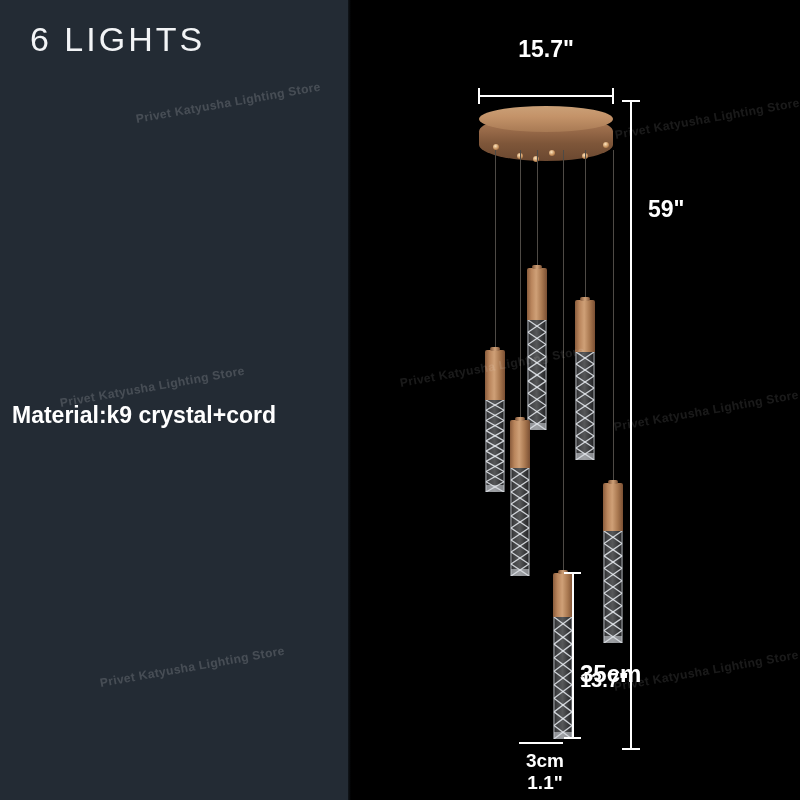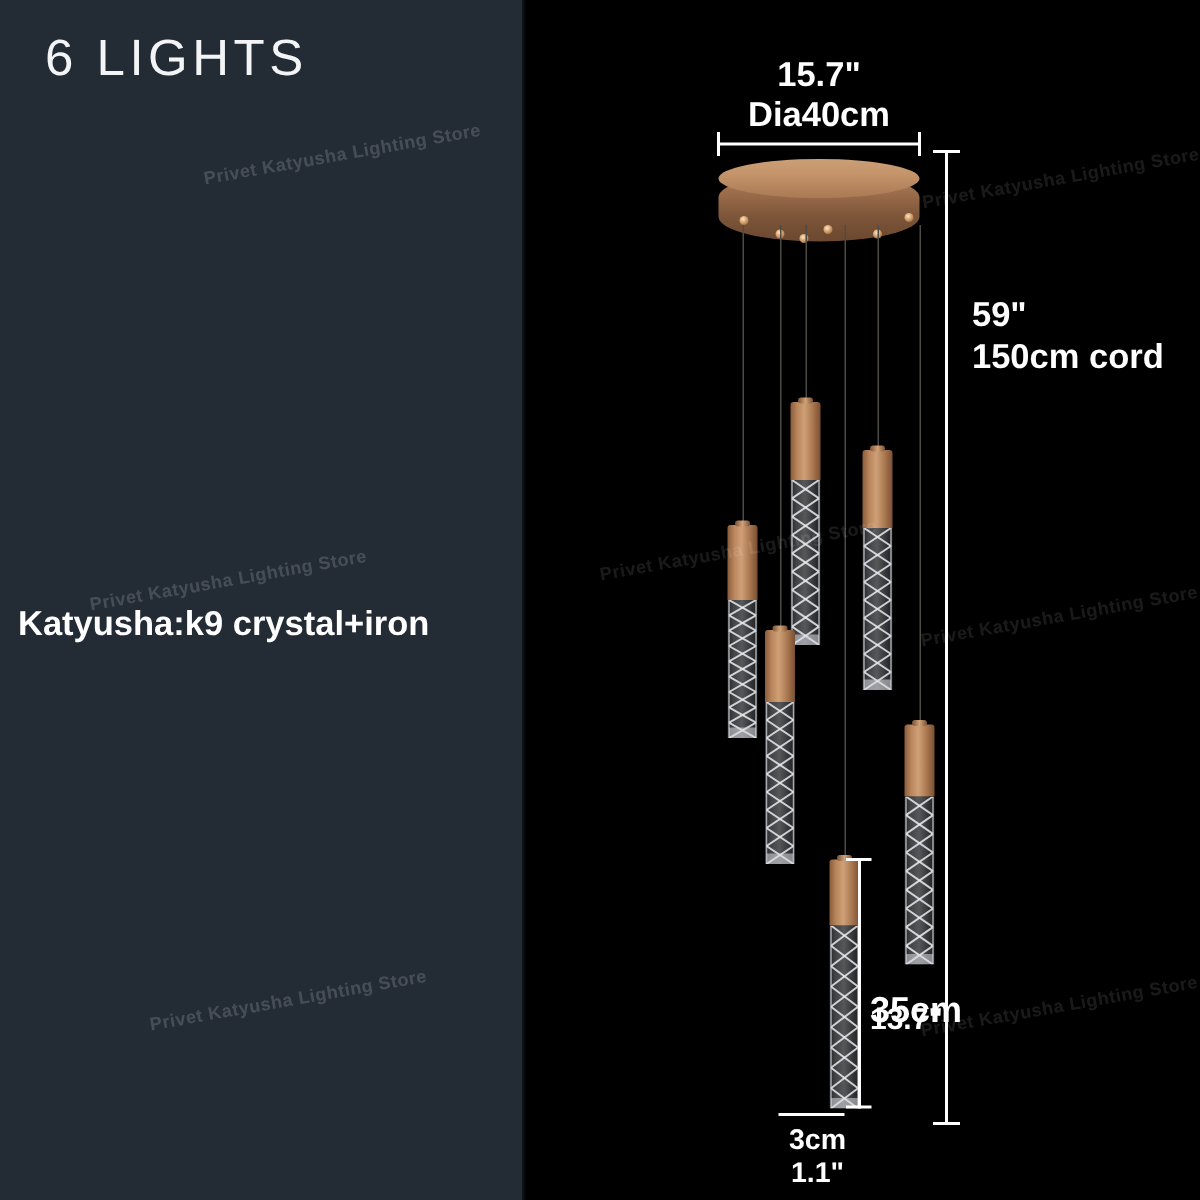--- a/index.html
+++ b/index.html
@@ -73,21 +73,21 @@
 </style>
 </head>
 <body>
 
 <div id="stage">
 
   <div id="left-panel"></div>
   <div id="panel-edge"></div>
 
   <div id="title">6 LIGHTS</div>
-  <div id="spec-material">Katyusha:k9 crystal+iron</div>
+  <div id="spec-material">Material:k9 crystal+cord</div>
 
   <div id="canopy">
     <div id="canopy-body"></div>
     <div id="canopy-top"></div>
   <div class="screw" style="left: 14px; top: 38px;"></div>
       <div class="screw" style="left: 38px; top: 47px;"></div>
       <div class="screw" style="left: 70px; top: 44px;"></div>
       <div class="screw" style="left: 103px; top: 47px;"></div>
       <div class="screw" style="left: 124px; top: 36px;"></div>
       <div class="screw" style="left: 54px; top: 50px;"></div>
@@ -278,23 +278,21 @@
   <div class="rule" id="rule-right-t"></div>
   <div class="rule" id="rule-right-b"></div>
 
   <div class="rule" id="rule-rod"></div>
   <div class="rule" id="rule-rod-t"></div>
   <div class="rule" id="rule-rod-b"></div>
 
   <div class="rule" id="rule-width"></div>
 
   <div class="dim" id="dim-top-in">15.7"</div>
-  <div class="dim" id="dim-top-cm">Dia40cm</div>
   <div class="dim" id="dim-right-in">59"</div>
-  <div class="dim" id="dim-right-cm">150cm cord</div>
   <div class="dim" id="dim-rod-cm">35cm</div>
   <div class="dim" id="dim-rod-in">13.7"</div>
   <div class="dim" id="dim-w-cm">3cm</div>
   <div class="dim" id="dim-w-in">1.1"</div>
 
   <div id="watermark-layer">
       <div class="wm" style="left: 60px; top: 396px; transform: rotate(-10deg);">Privet Katyusha Lighting Store</div>
       <div class="wm dk" style="left: 615px; top: 128px; transform: rotate(-10deg);">Privet Katyusha Lighting Store</div>
       <div class="wm dk" style="left: 614px; top: 420px; transform: rotate(-10deg);">Privet Katyusha Lighting Store</div>
       <div class="wm" style="left: 100px; top: 676px; transform: rotate(-10deg);">Privet Katyusha Lighting Store</div>

